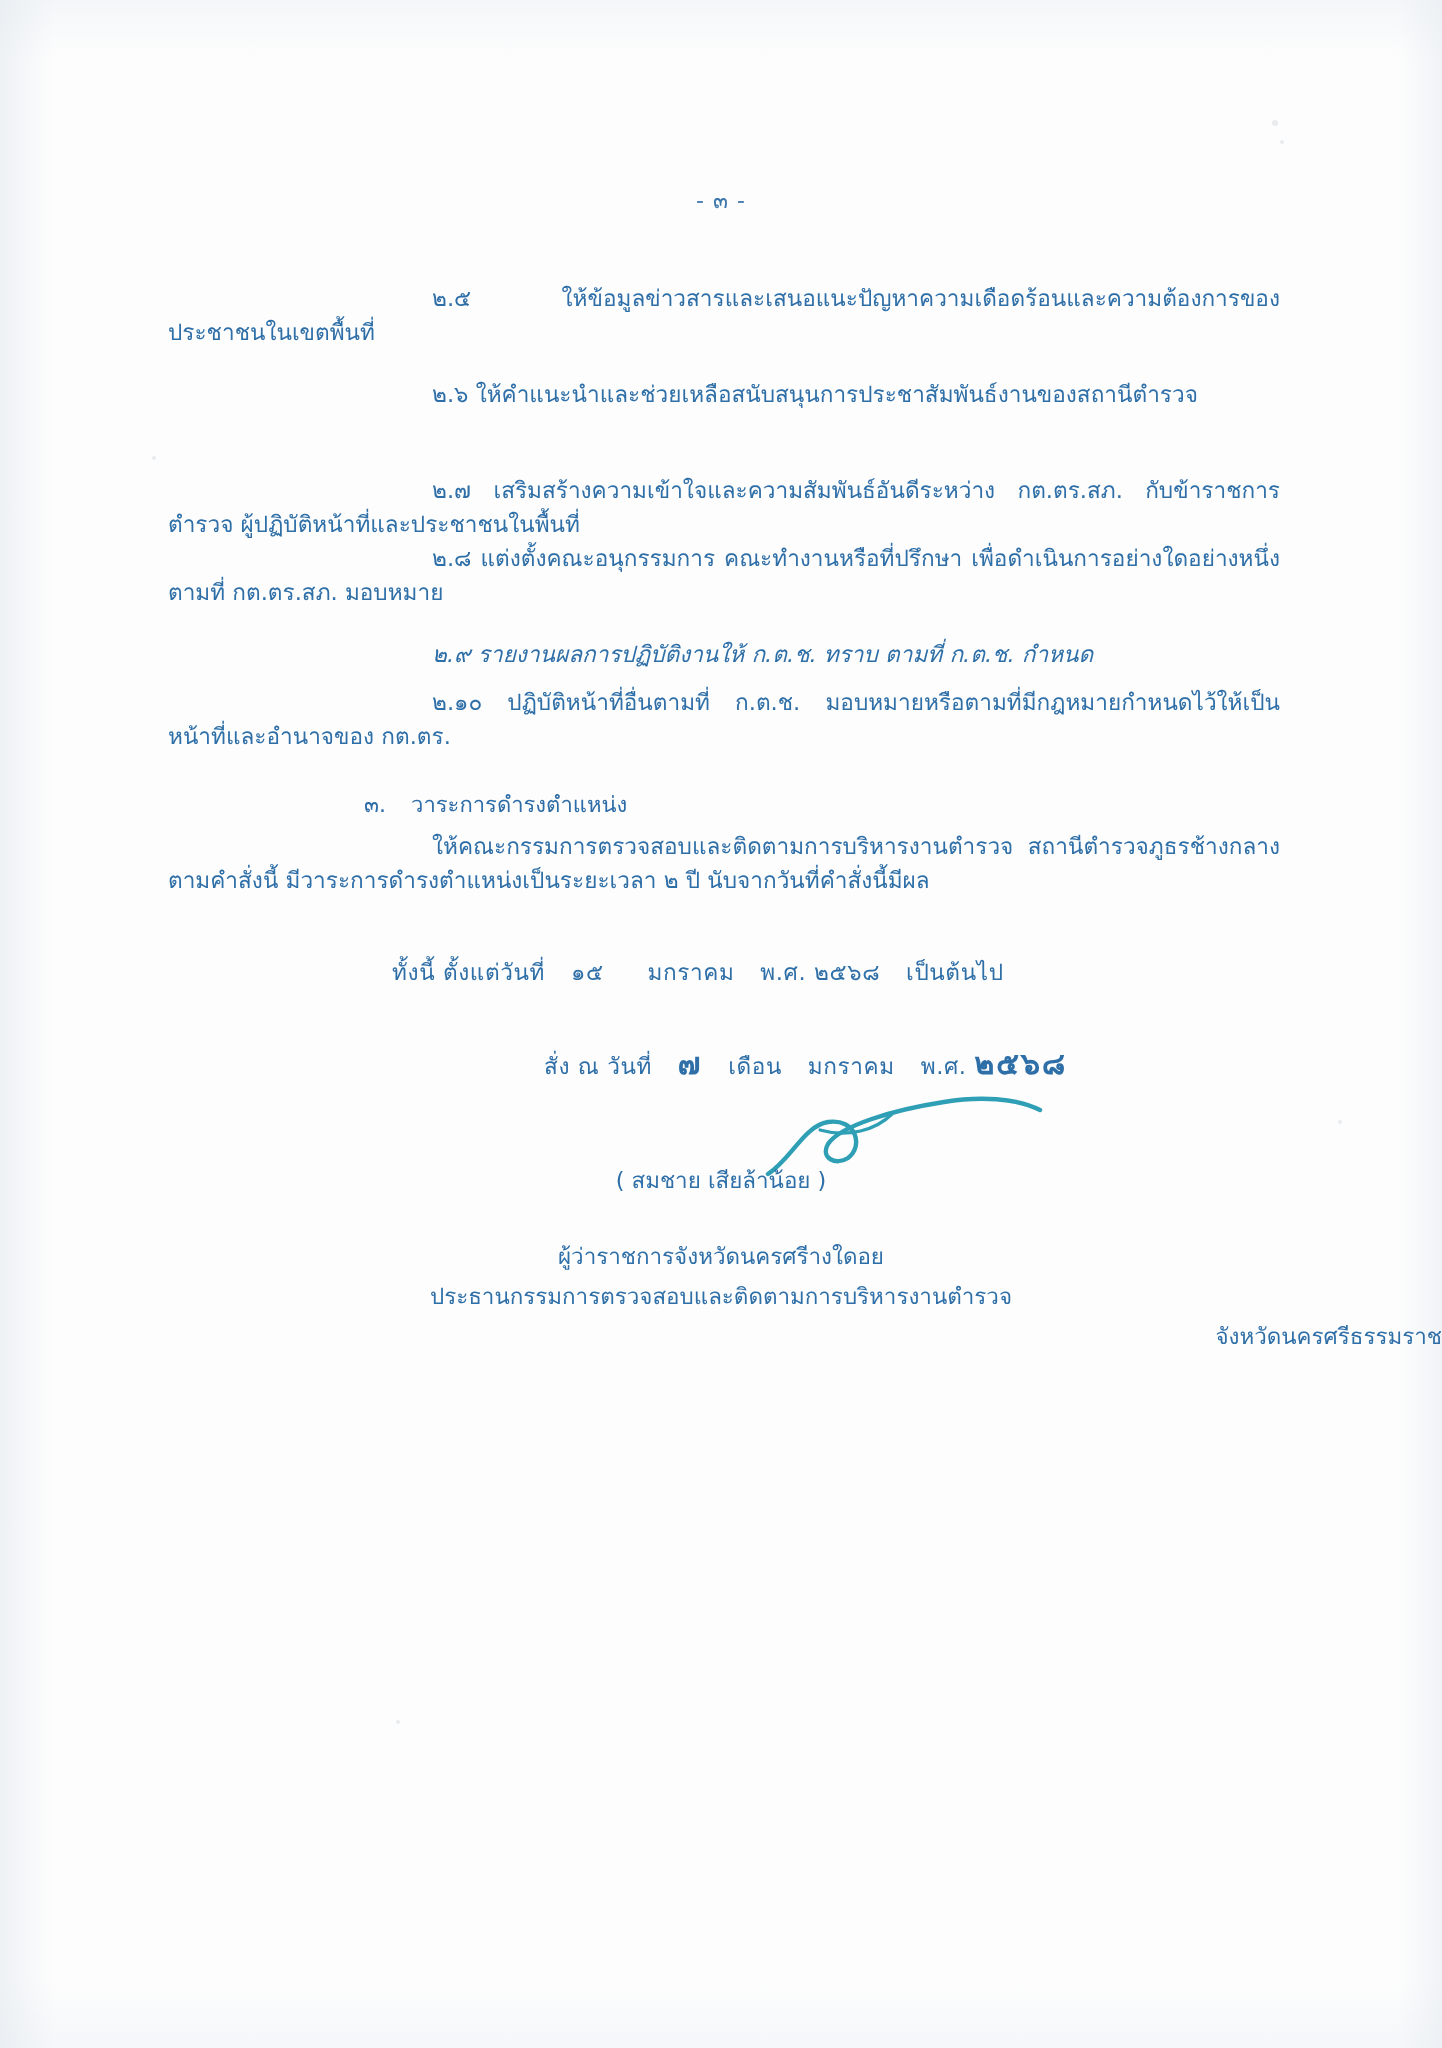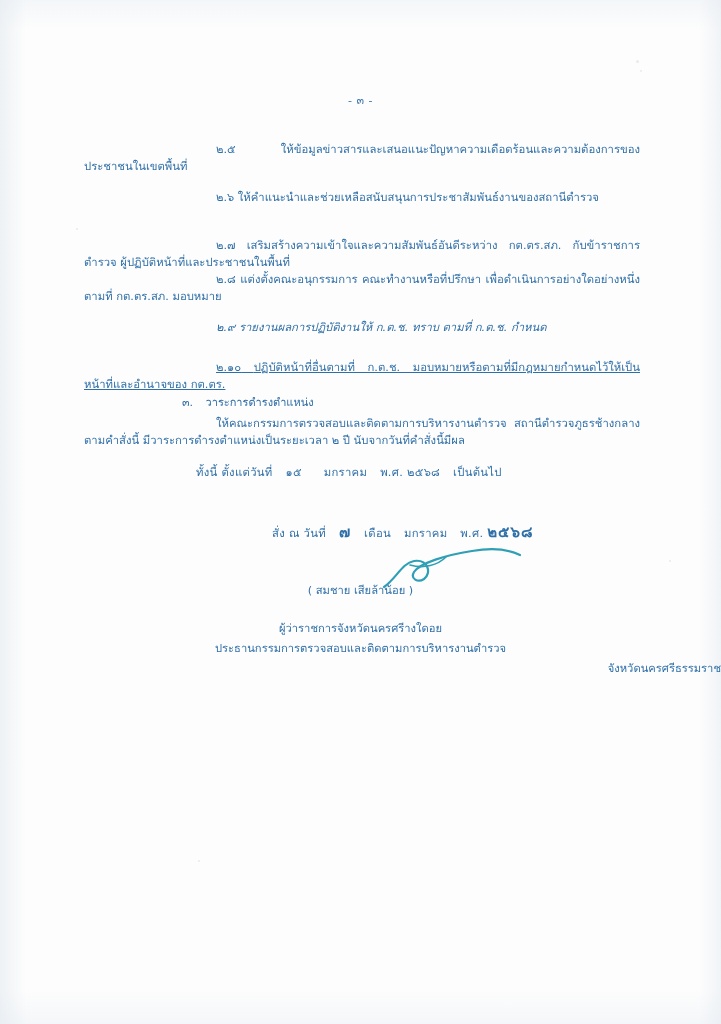--- a/index.html
+++ b/index.html
@@ -103,21 +103,21 @@
     left: 380px;
     top: 545px;
     width: 150px;
     height: 60px;
     pointer-events: none;
   }
 
   .effective {
     position: absolute;
     left: 196px;
-    top: 464px;
+    top: 478px;
     color: #2f6fa8;
     font-size: 11.3px;
     letter-spacing: .3px;
   }
   .issued {
     position: absolute;
     left: 272px;
     top: 521px;
     color: #2f6fa8;
     font-size: 11.3px;
@@ -159,21 +159,21 @@
     <div class="para" style="top:272px;">
       <span class="ind"></span><span>๒.๘</span>
       <span>แต่งตั้งคณะอนุกรรมการ คณะทำงานหรือที่ปรึกษา เพื่อดำเนินการอย่างใดอย่างหนึ่งตามที่ กต.ตร.สภ. มอบหมาย</span>
     </div>
 
     <div class="para" style="top:320px;font-style:italic;">
       <span class="ind"></span><span>๒.๙</span>
       <span>รายงานผลการปฏิบัติงานให้ ก.ต.ช. ทราบ ตามที่ ก.ต.ช. กำหนด</span>
     </div>
 
-    <div class="para" style="top:360px;text-decoration:underline;">
+    <div class="para" style="top:344px;">
       <span class="ind"></span><span>๒.๑๐</span>
       <span>ปฏิบัติหน้าที่อื่นตามที่ ก.ต.ช. มอบหมายหรือตามที่มีกฎหมายกำหนดไว้ให้เป็นหน้าที่และอำนาจของ กต.ตร.</span>
     </div>
 
     <div class="heading" style="top:394px;">
       <span class="ind"></span><span>๓.</span>
       <span class="spaced">วาระการดำรงตำแหน่ง</span>
     </div>
 
     <div class="para" style="top:416px;">

